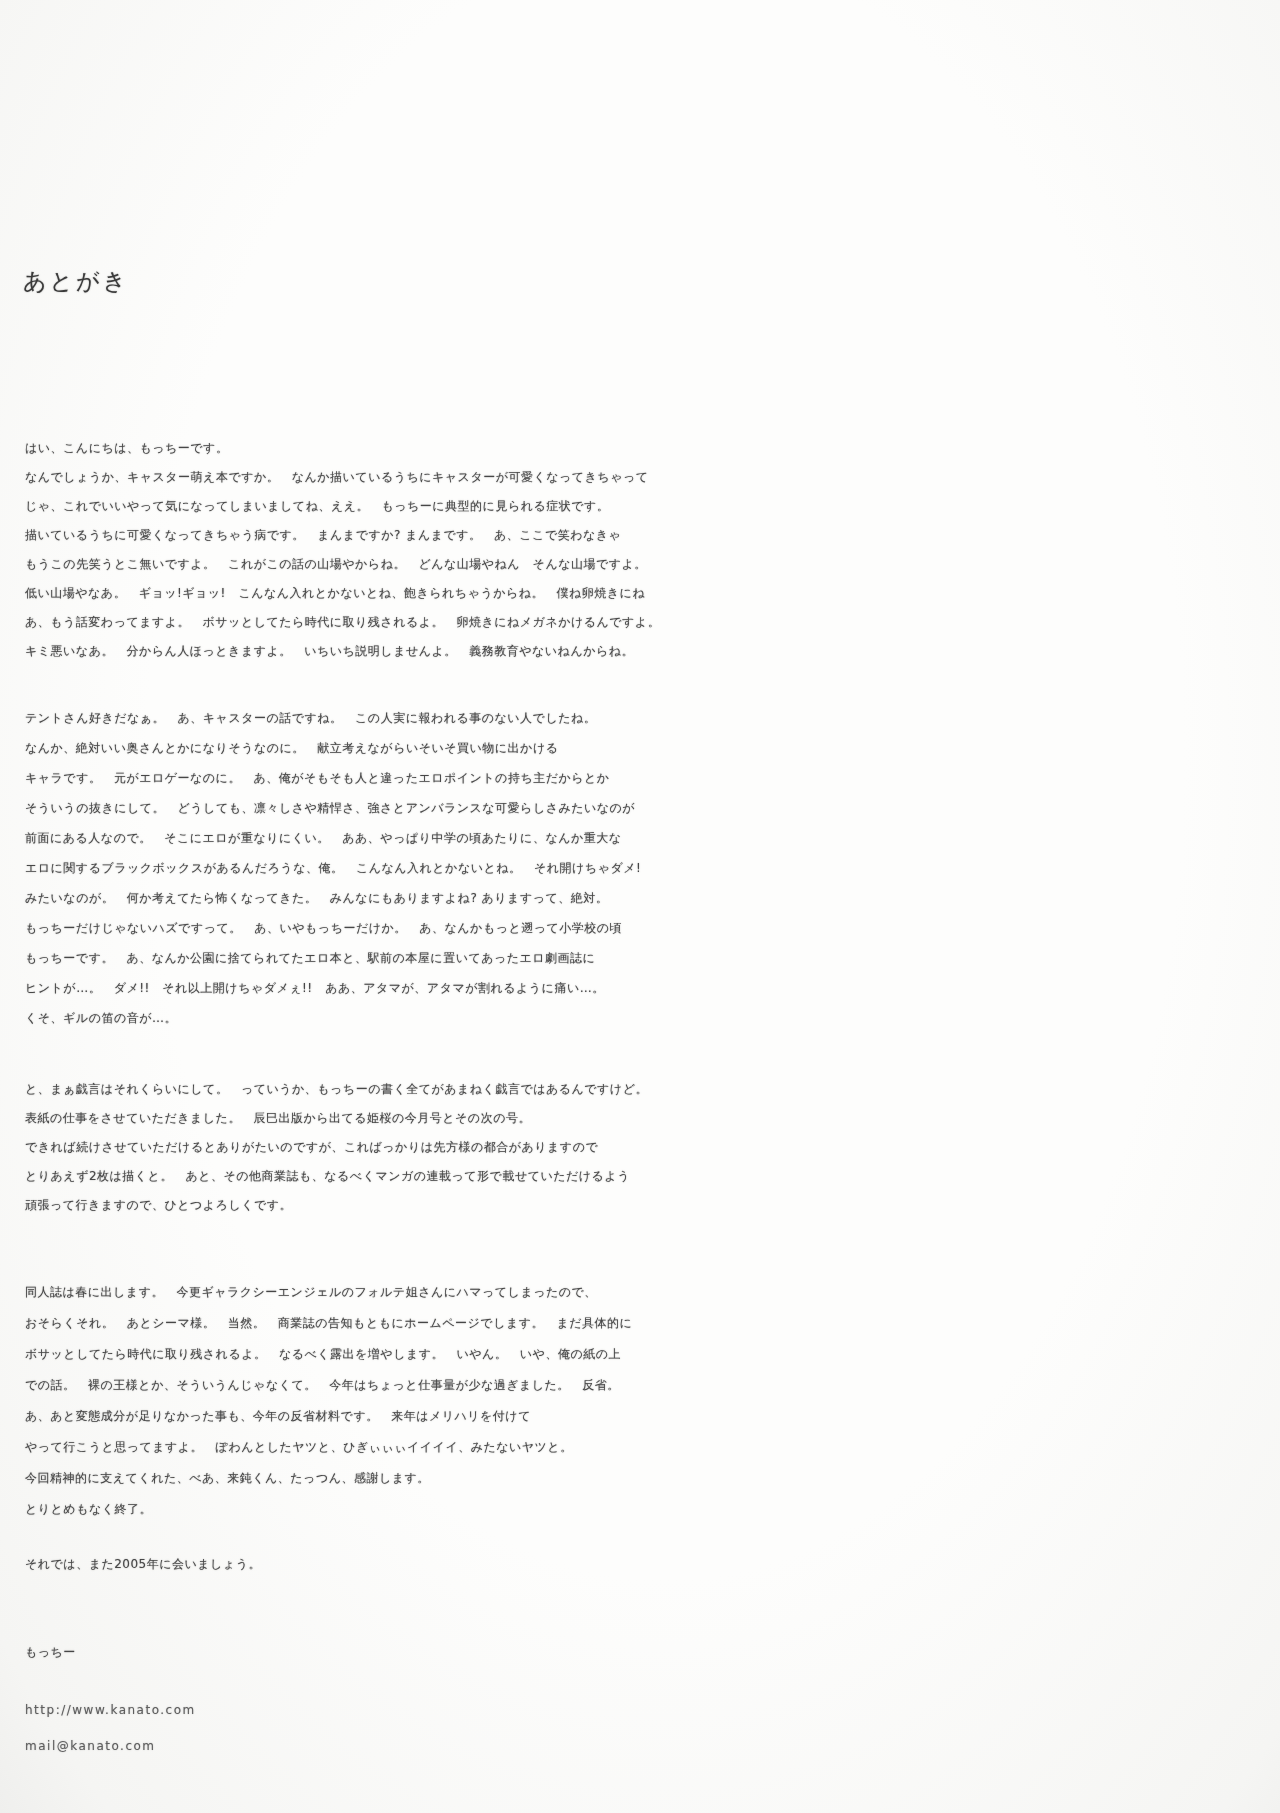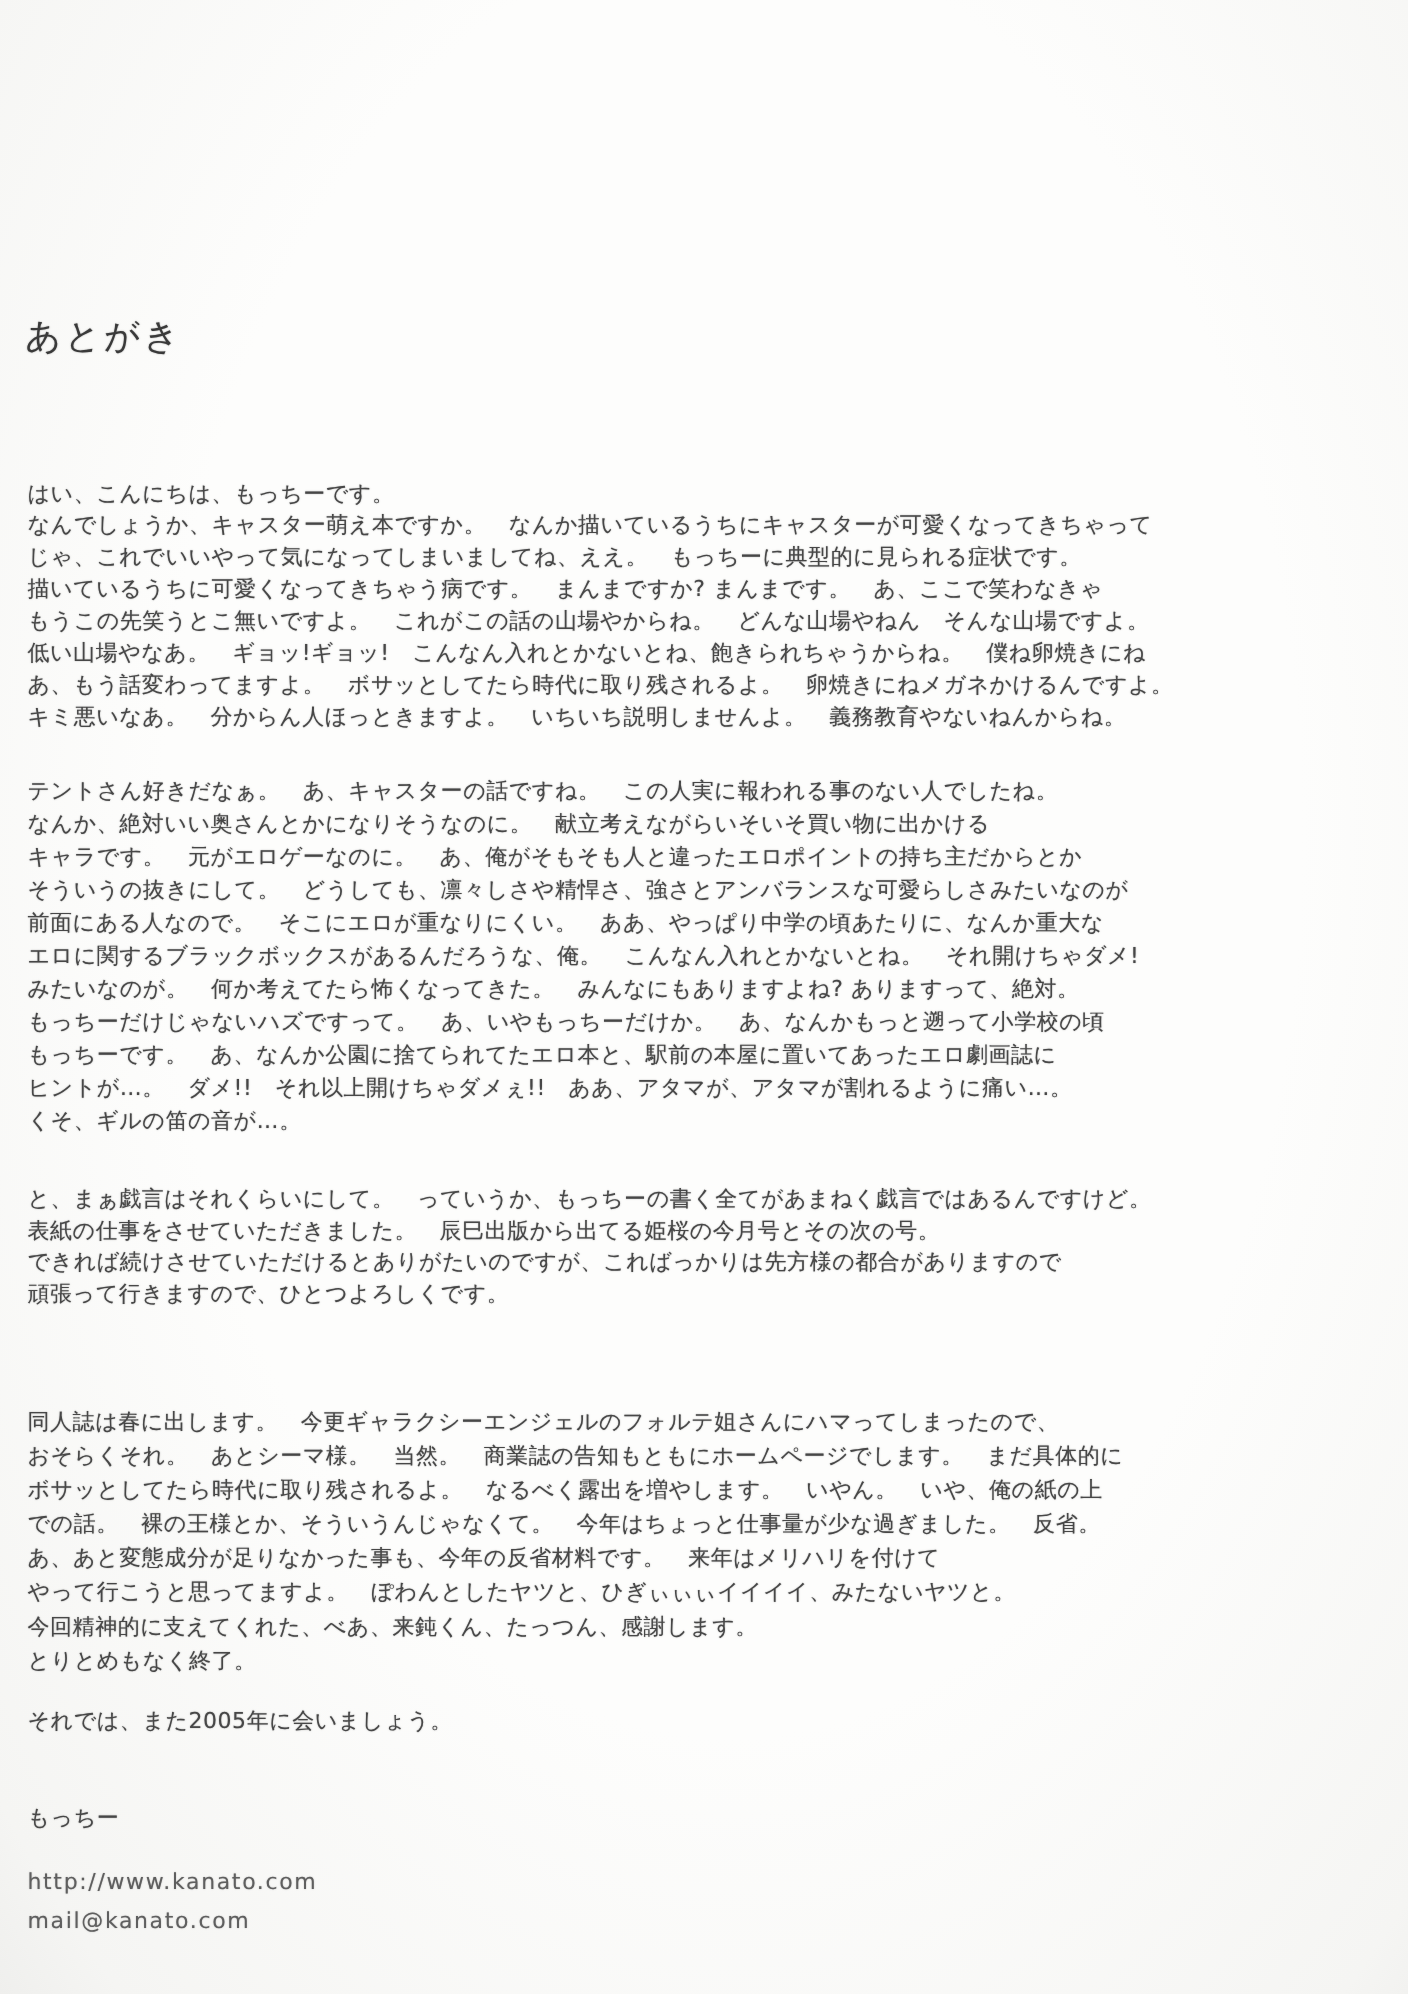--- a/index.html
+++ b/index.html
@@ -10,36 +10,36 @@
     height: 1813px;
     margin: 0 auto;
     background:
       radial-gradient(ellipse at 52% 42%, #fdfdfc 55%, #f5f5f3 92%, #efefed 100%);
     overflow: hidden;
     font-family: "DejaVu Sans", "Liberation Sans", sans-serif;
   }
   .title {
     position: absolute;
     left: 23px;
-    top: 284px;
+    top: 266px;
     margin: 0;
-    font-size: 32px;
+    font-size: 23px;
     font-weight: 500;
     color: #3a3a3a;
     letter-spacing: 3px;
     text-shadow: 0 0 1.4px rgba(60,60,60,0.55);
     white-space: nowrap;
   }
   .para {
     position: absolute;
     left: 25px;
     width: 1240px;
   }
   .line {
-    font-size: 20px;
+    font-size: 12px;
     line-height: 29px;
     letter-spacing: 0.5px;
     color: #474747;
     white-space: nowrap;
     text-shadow: 0 0 1.3px rgba(80,80,80,0.6);
   }
   .para.lh30 .line { line-height: 30px; }
   .para.lh31 .line { line-height: 31px; }
   .links .line {
     color: #5f5f5f;
@@ -77,20 +77,21 @@
     <div class="line">もっちーだけじゃないハズですって。　あ、いやもっちーだけか。　あ、なんかもっと遡って小学校の頃</div>
     <div class="line">もっちーです。　あ、なんか公園に捨てられてたエロ本と、駅前の本屋に置いてあったエロ劇画誌に</div>
     <div class="line">ヒントが…。　ダメ!!　それ以上開けちゃダメぇ!!　ああ、アタマが、アタマが割れるように痛い…。</div>
     <div class="line">くそ、ギルの笛の音が…。</div>
   </div>
 
   <div class="para" style="top:1075px">
     <div class="line">と、まぁ戯言はそれくらいにして。　っていうか、もっちーの書く全てがあまねく戯言ではあるんですけど。</div>
     <div class="line">表紙の仕事をさせていただきました。　辰巳出版から出てる姫桜の今月号とその次の号。</div>
     <div class="line">できれば続けさせていただけるとありがたいのですが、こればっかりは先方様の都合がありますので</div>
+    <div class="line">とりあえず2枚は描くと。　あと、その他商業誌も、なるべくマンガの連載って形で載せていただけるよう</div>
     <div class="line">頑張って行きますので、ひとつよろしくです。</div>
   </div>
 
   <div class="para lh31" style="top:1277px">
     <div class="line">同人誌は春に出します。　今更ギャラクシーエンジェルのフォルテ姐さんにハマってしまったので、</div>
     <div class="line">おそらくそれ。　あとシーマ様。　当然。　商業誌の告知もともにホームページでします。　まだ具体的に</div>
     <div class="line">ボサッとしてたら時代に取り残されるよ。　なるべく露出を増やします。　いやん。　いや、俺の紙の上</div>
     <div class="line">での話。　裸の王様とか、そういうんじゃなくて。　今年はちょっと仕事量が少な過ぎました。　反省。</div>
     <div class="line">あ、あと変態成分が足りなかった事も、今年の反省材料です。　来年はメリハリを付けて</div>
     <div class="line">やって行こうと思ってますよ。　ぽわんとしたヤツと、ひぎぃぃぃイイイイ、みたないヤツと。</div>

